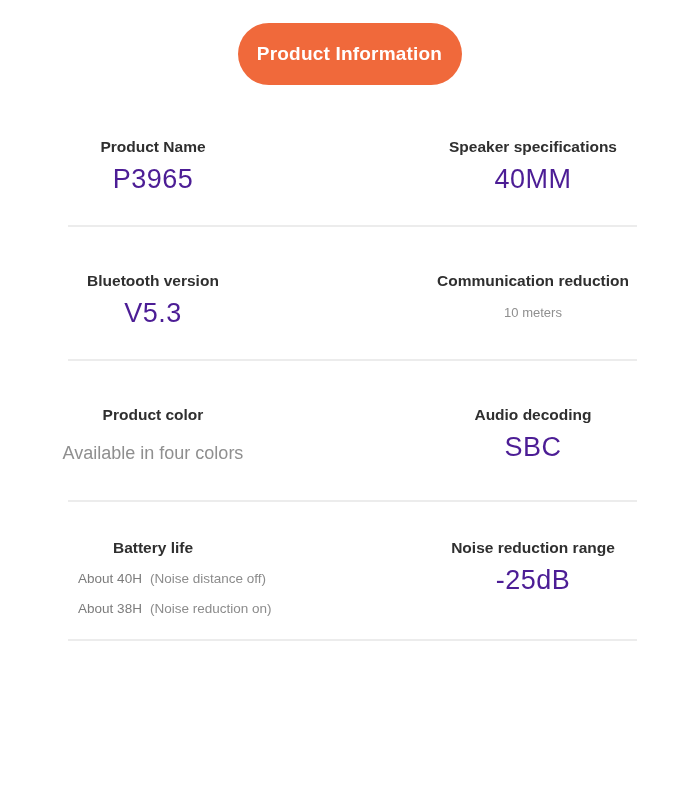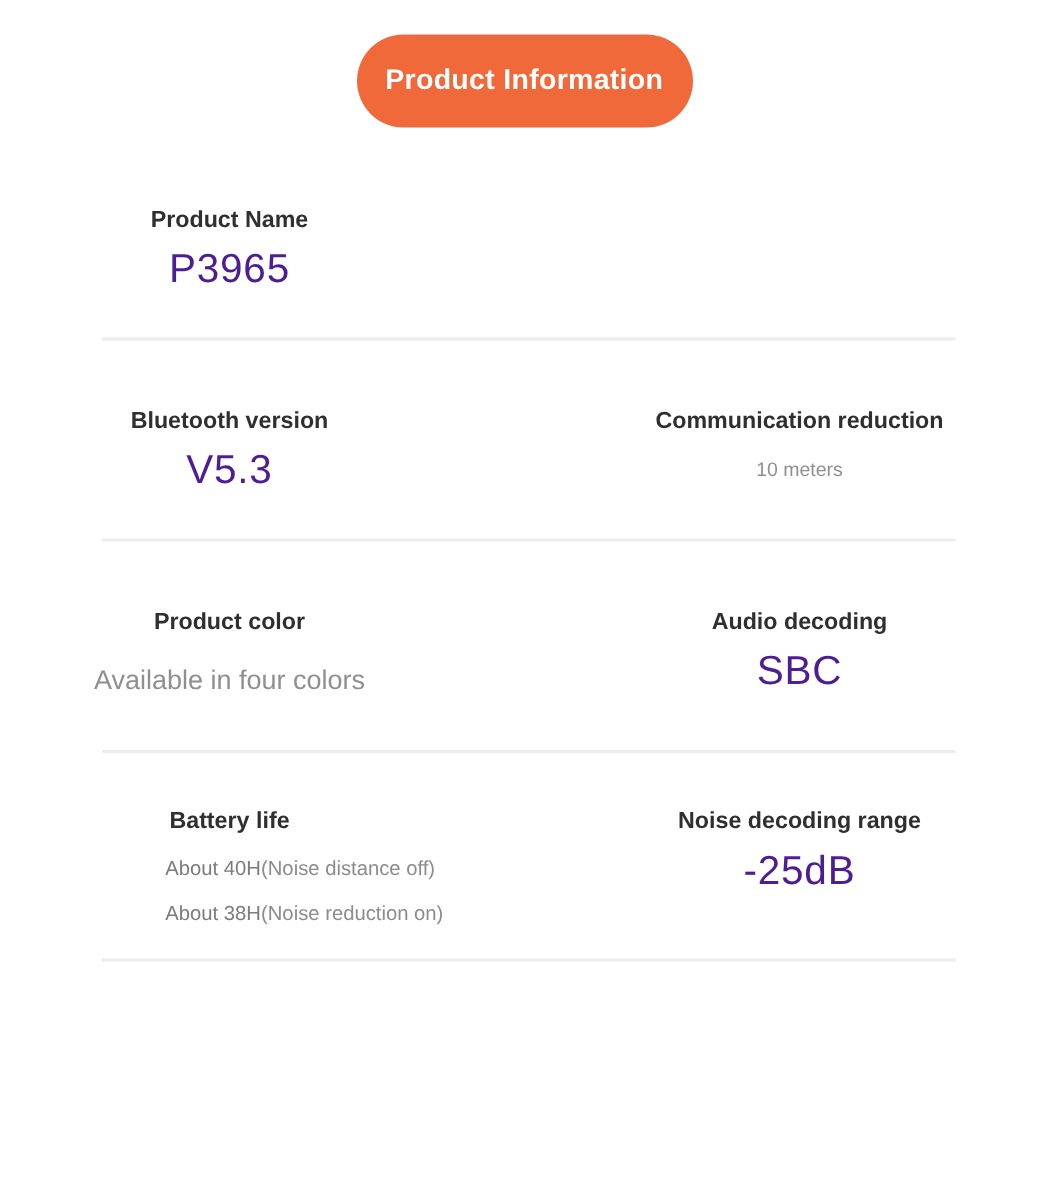--- a/index.html
+++ b/index.html
@@ -70,22 +70,22 @@
   .value-md {
     font-size: 18px;
     color: #8f8f8f;
     line-height: 22px;
     margin-top: 18px;
     white-space: nowrap;
   }
   .detail-line {
     display: flex;
     justify-content: flex-start;
-    text-align: right;
-    margin-left: 46px;
+    text-align: center;
+    margin-left: 22px;
     margin-top: 13px;
     white-space: nowrap;
     font-size: 13.5px;
     line-height: 17px;
   }
   .detail-value { color: #7c7c7c; min-width: 80px; }
   .detail-note  { color: #8c8c8c; }
   .divider {
     height: 2px;
     background: #ececec;
@@ -99,20 +99,24 @@
 <div class="page">
 
   <div class="pill-button" style="background: rgb(240, 105, 59);">Product Information</div>
 
   <div class="spec-table">
 
     <div class="spec-row row1">
       <div class="cell-left">
         <div class="spec-label">Product Name</div>
         <div class="value-lg">P3965</div>
+      </div>
+      <div class="cell-right">
+        <div class="spec-label">Speaker specifications</div>
+        <div class="value-lg">40MM</div>
       </div>
     </div>
     <hr class="divider">
 
     <div class="spec-row row2">
       <div class="cell-left">
         <div class="spec-label">Bluetooth version</div>
         <div class="value-lg">V5.3</div>
       </div>
       <div class="cell-right">
@@ -140,20 +144,20 @@
         <div class="detail-line">
           <span class="detail-value">About 40H</span>
           <span class="detail-note">(Noise distance off)</span>
         </div>
         <div class="detail-line">
           <span class="detail-value">About 38H</span>
           <span class="detail-note">(Noise reduction on)</span>
         </div>
       </div>
       <div class="cell-right">
-        <div class="spec-label">Noise decoding range</div>
+        <div class="spec-label">Noise reduction range</div>
         <div class="value-lg">-25dB</div>
       </div>
     </div>
     <hr class="divider">
 
   </div>
 </div>
 
 </body></html>

